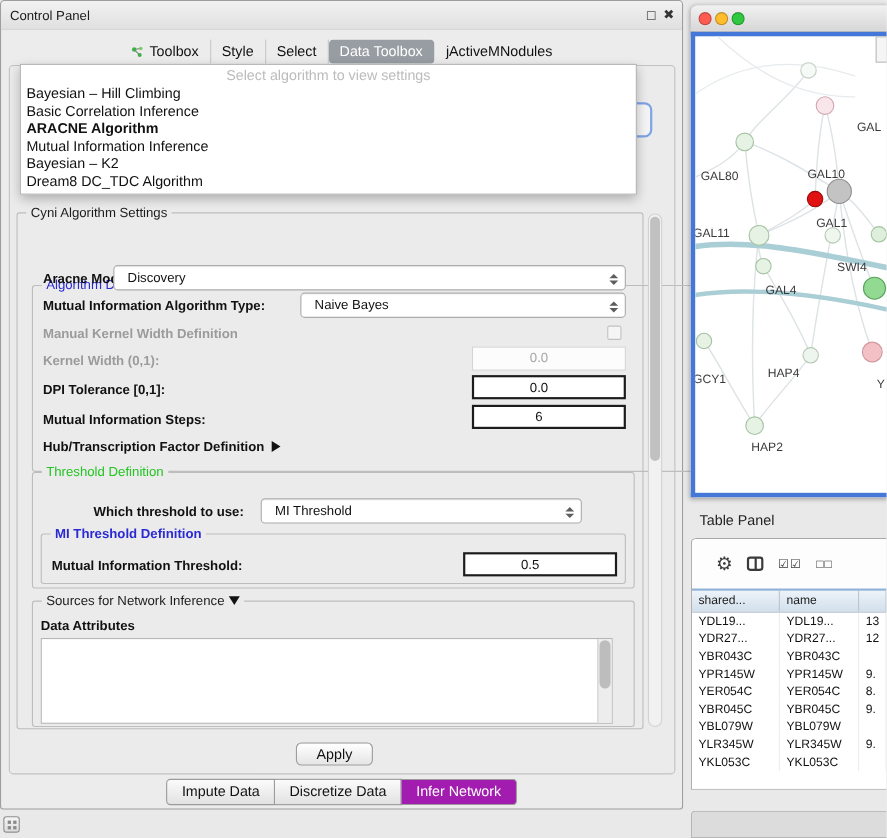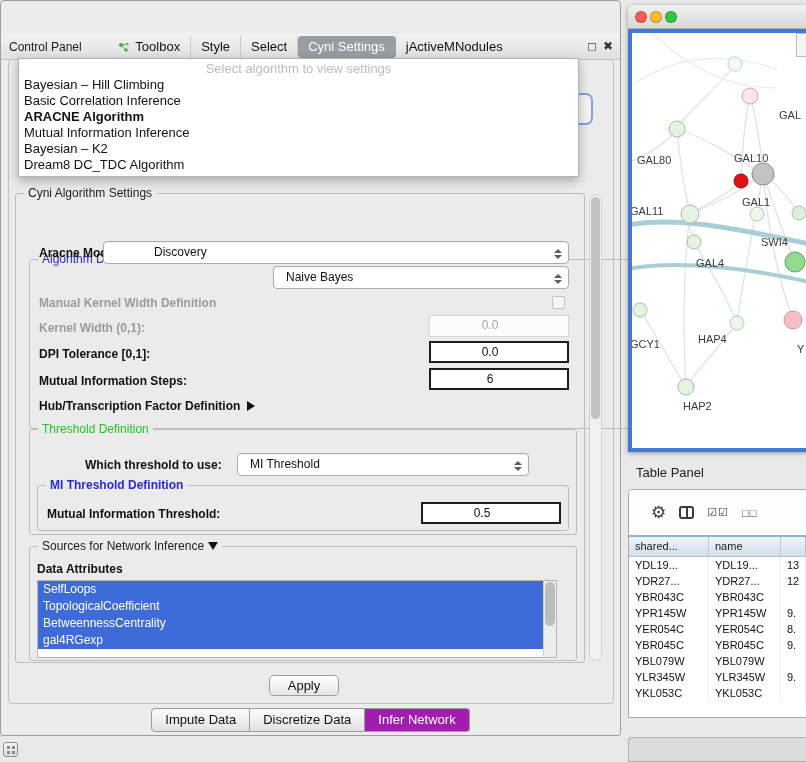--- a/index.html
+++ b/index.html
@@ -12,21 +12,21 @@
     color:#111;
   }
   
   .control-panel {
     position:absolute; left:0; top:0; width:621px; height:736px;
     background:#ececec; border:1px solid #9e9e9e; border-radius:4px 4px 3px 3px;
   }
   .cp-titlebar {
     position:absolute; left:0; top:0; right:0; height:26px;
     background:linear-gradient(#f2f2f2,#e0e0e0);
-    border-bottom:1px solid #c4c4c4; border-radius:4px 4px 0 0;margin-top:33px;
+    border-bottom:1px solid #c4c4c4; border-radius:4px 4px 0 0;
   }
   .cp-title { position:absolute; left:8px; top:0; line-height:26px; font-size:12px; color:#1c1c1c; }
   .cp-float { position:absolute; right:23px; top:5px; font-size:12px; color:#555; }
   .cp-close { position:absolute; right:7px; top:5px; font-size:12px; color:#333; }
   .cp-tabbar {
     position:absolute; left:0; right:0; top:33px; height:24px;
     display:flex; justify-content:center; align-items:flex-end;
   }
   .tab {
     display:flex; align-items:center; gap:5px;
@@ -190,21 +190,21 @@
         </span>
         <span>Toolbox</span>
       </div>
       <div class="tab">
         <span>Style</span>
       </div>
       <div class="tab">
         <span>Select</span>
       </div>
       <div class="tab active">
-        <span>Cyni Settings</span>
+        <span>Data Toolbox</span>
       </div>
       <div class="tab">
         <span>jActiveMNodules</span>
       </div>
     </div>
 
   <div class="content-frame"></div>
   <div class="help-btn"></div>
 
   <div class="popup">
@@ -221,28 +221,29 @@
 
   <div class="groupbox" style="left:14px; top:192px; width:570px; height:470px;">
     <span class="gb-title">Cyni Algorithm Settings</span>
   </div>
 
   <div class="groupbox" style="left:28px; top:219px; width:644px; height:170px;margin-top:39px;">
     <span class="gb-title blue">Algorithm Definition</span>
   </div>
 
   <span class="lbl" style="left:38px; top:245px;">Aracne Mode:</span>
-  <div class="combo" style="left:102px; top:240px; width:466px;padding-left:38px;">
+  <div class="combo" style="left:102px; top:240px; width:466px;">
     <div class="combo-text">Discovery</div>
     <div class="combo-arrows">
         <span class="ar-up"></span>
         <span class="ar-down"></span>
       </div>
   </div>
 
+  <span class="lbl" style="left:38px; top:270px;">Mutual Information Algorithm Type:</span>
   <div class="combo" style="left:272px; top:265px; width:296px;">
     <div class="combo-text">Naive Bayes</div>
     <div class="combo-arrows">
         <span class="ar-up"></span>
         <span class="ar-down"></span>
       </div>
   </div>
 
   <span class="lbl disabled" style="left:38px; top:295px;">Manual Kernel Width Definition</span>
   <div class="checkbox" style="left:551px; top:295px;"></div>
@@ -281,26 +282,20 @@
   <div class="field strong" style="left:420px; top:501px; width:140px;">0.5</div>
 
   <div class="groupbox" style="left:28px; top:545px; width:548px; height:115px;">
     <span class="gb-title">
       <span>Sources for Network Inference</span>
       <span class="tri-down"></span>
     </span>
   </div>
   <span class="lbl" style="left:36px; top:561px;">Data Attributes</span>
   <div class="attr-list">
-    <div>
-        <div class="attr-item selected">SelfLoops</div>
-        <div class="attr-item selected">TopologicalCoefficient</div>
-        <div class="attr-item selected">BetweennessCentrality</div>
-        <div class="attr-item selected">gal4RGexp</div>
-      </div>
     <div class="attr-scroll">
       <div class="attr-thumb"></div>
     </div>
   </div>
 
   <div class="main-scroll">
     <div class="main-thumb"></div>
   </div>
 
   <div class="apply-btn">Apply</div>

